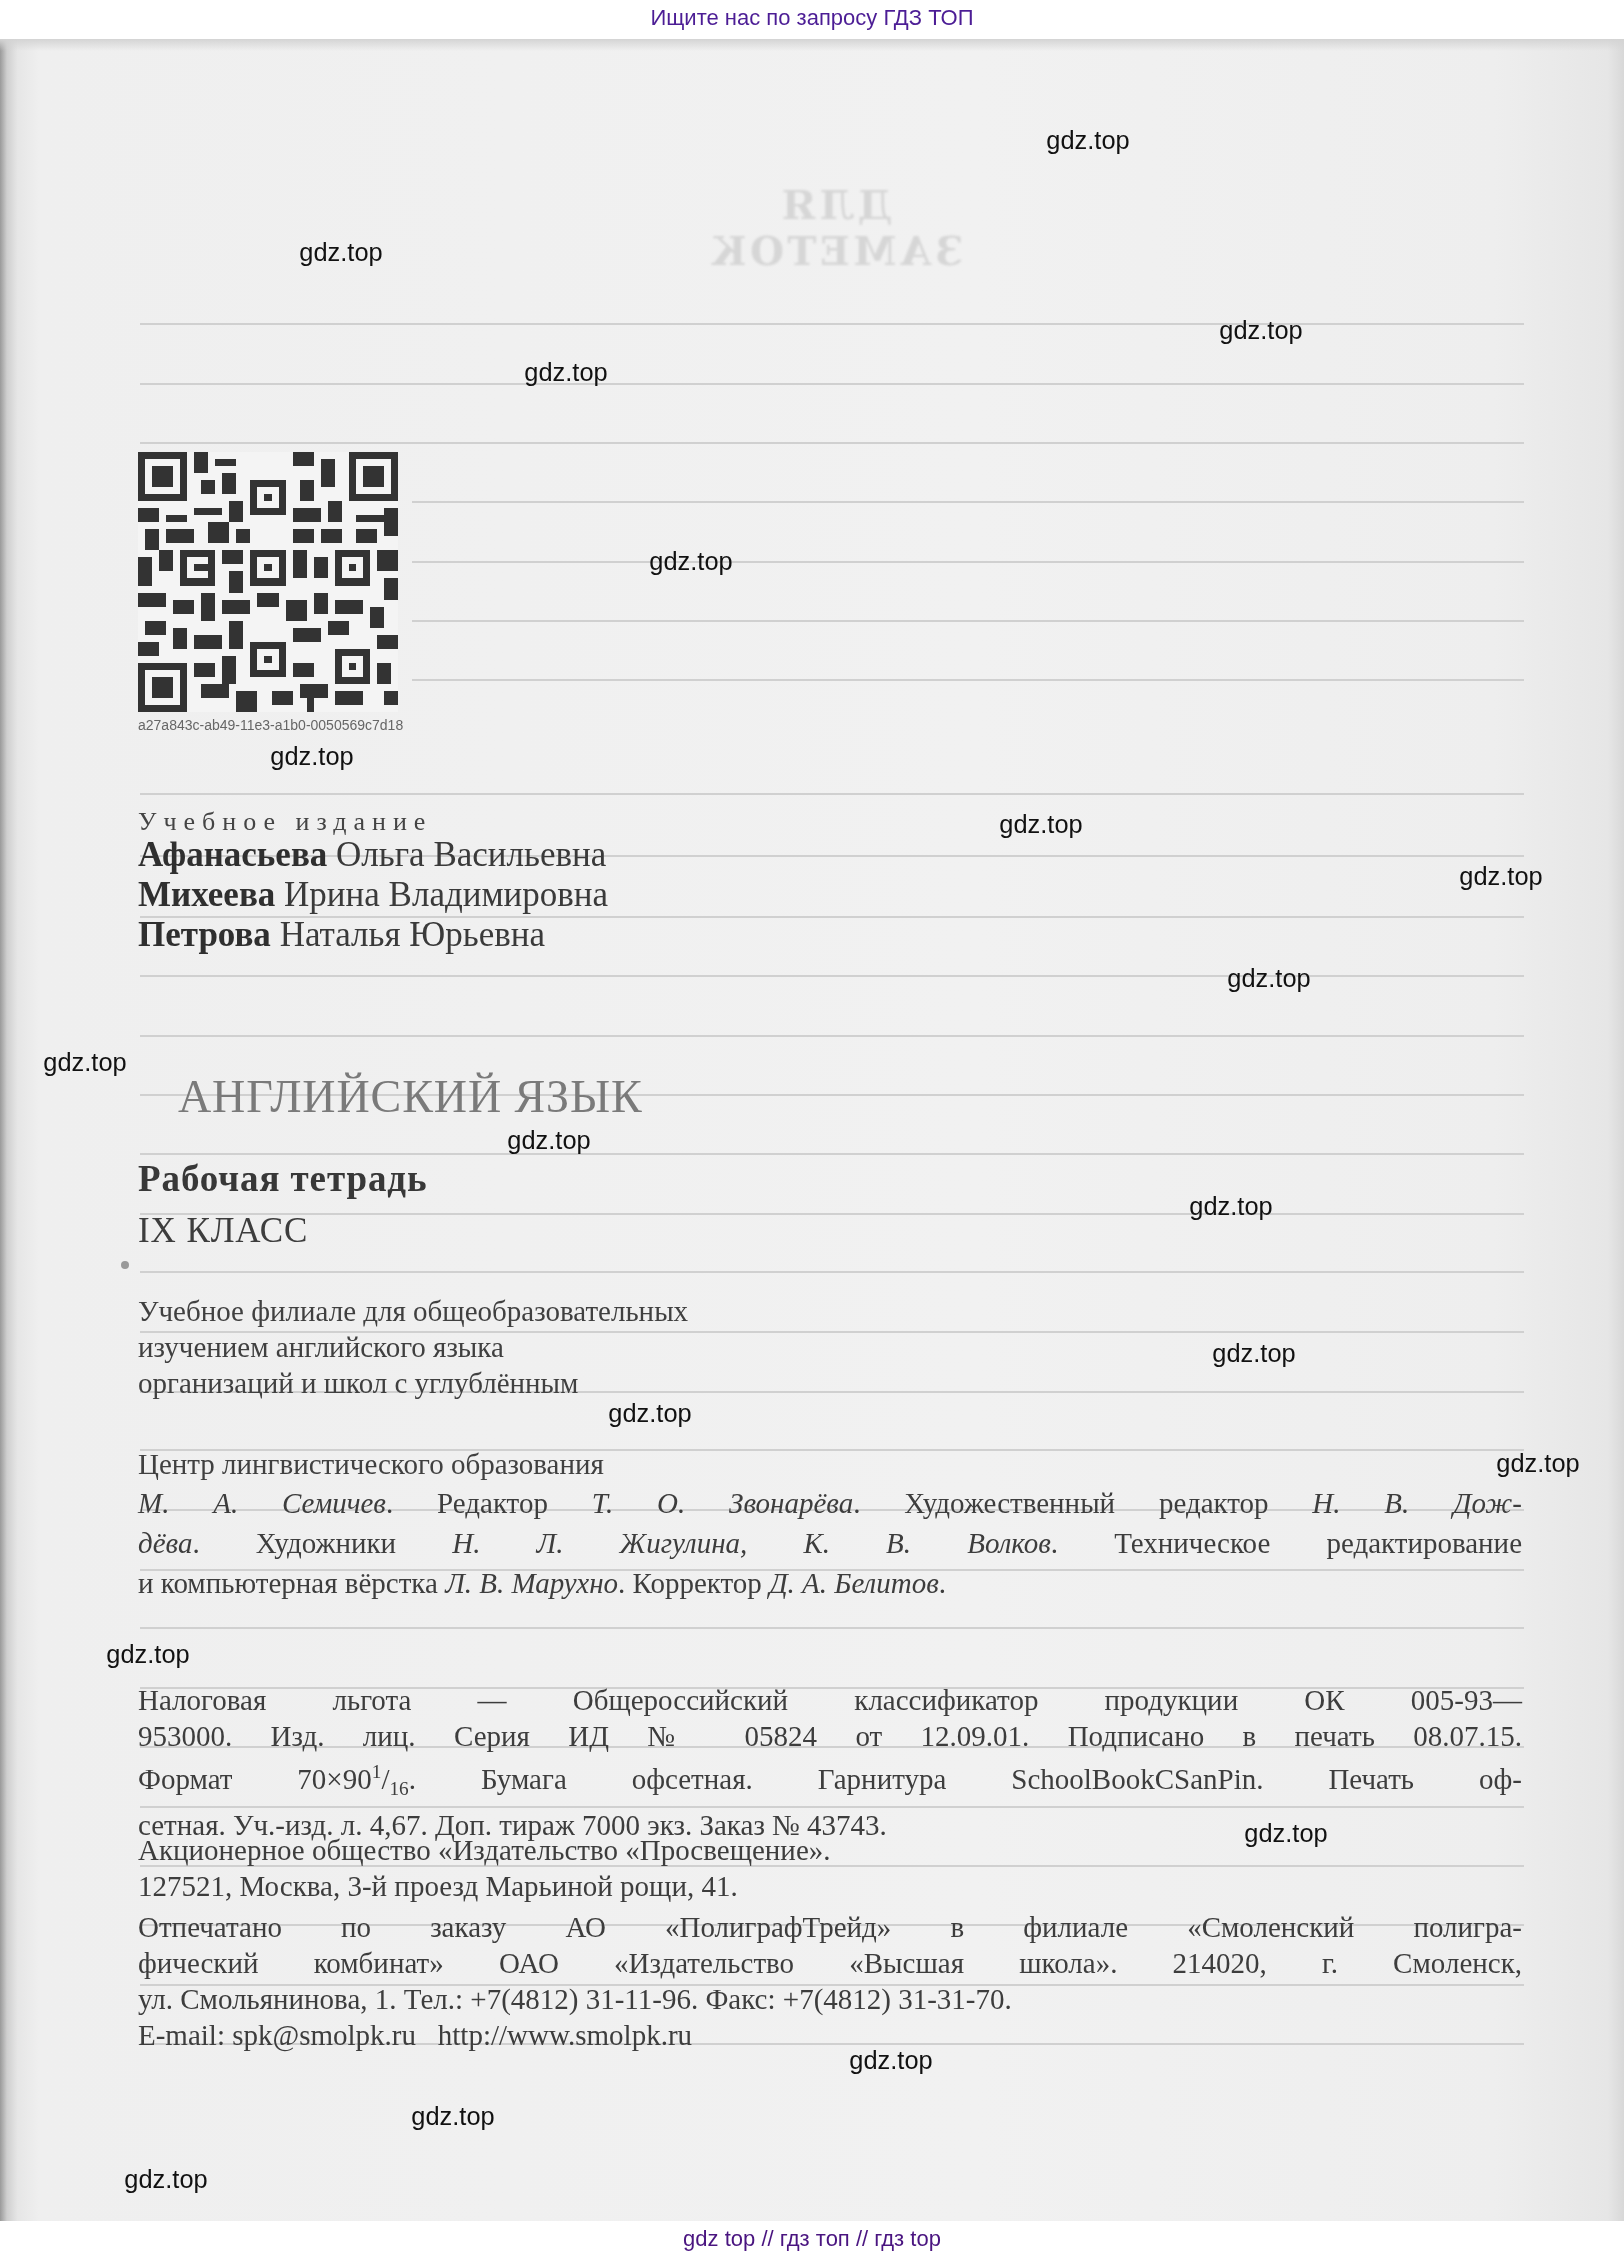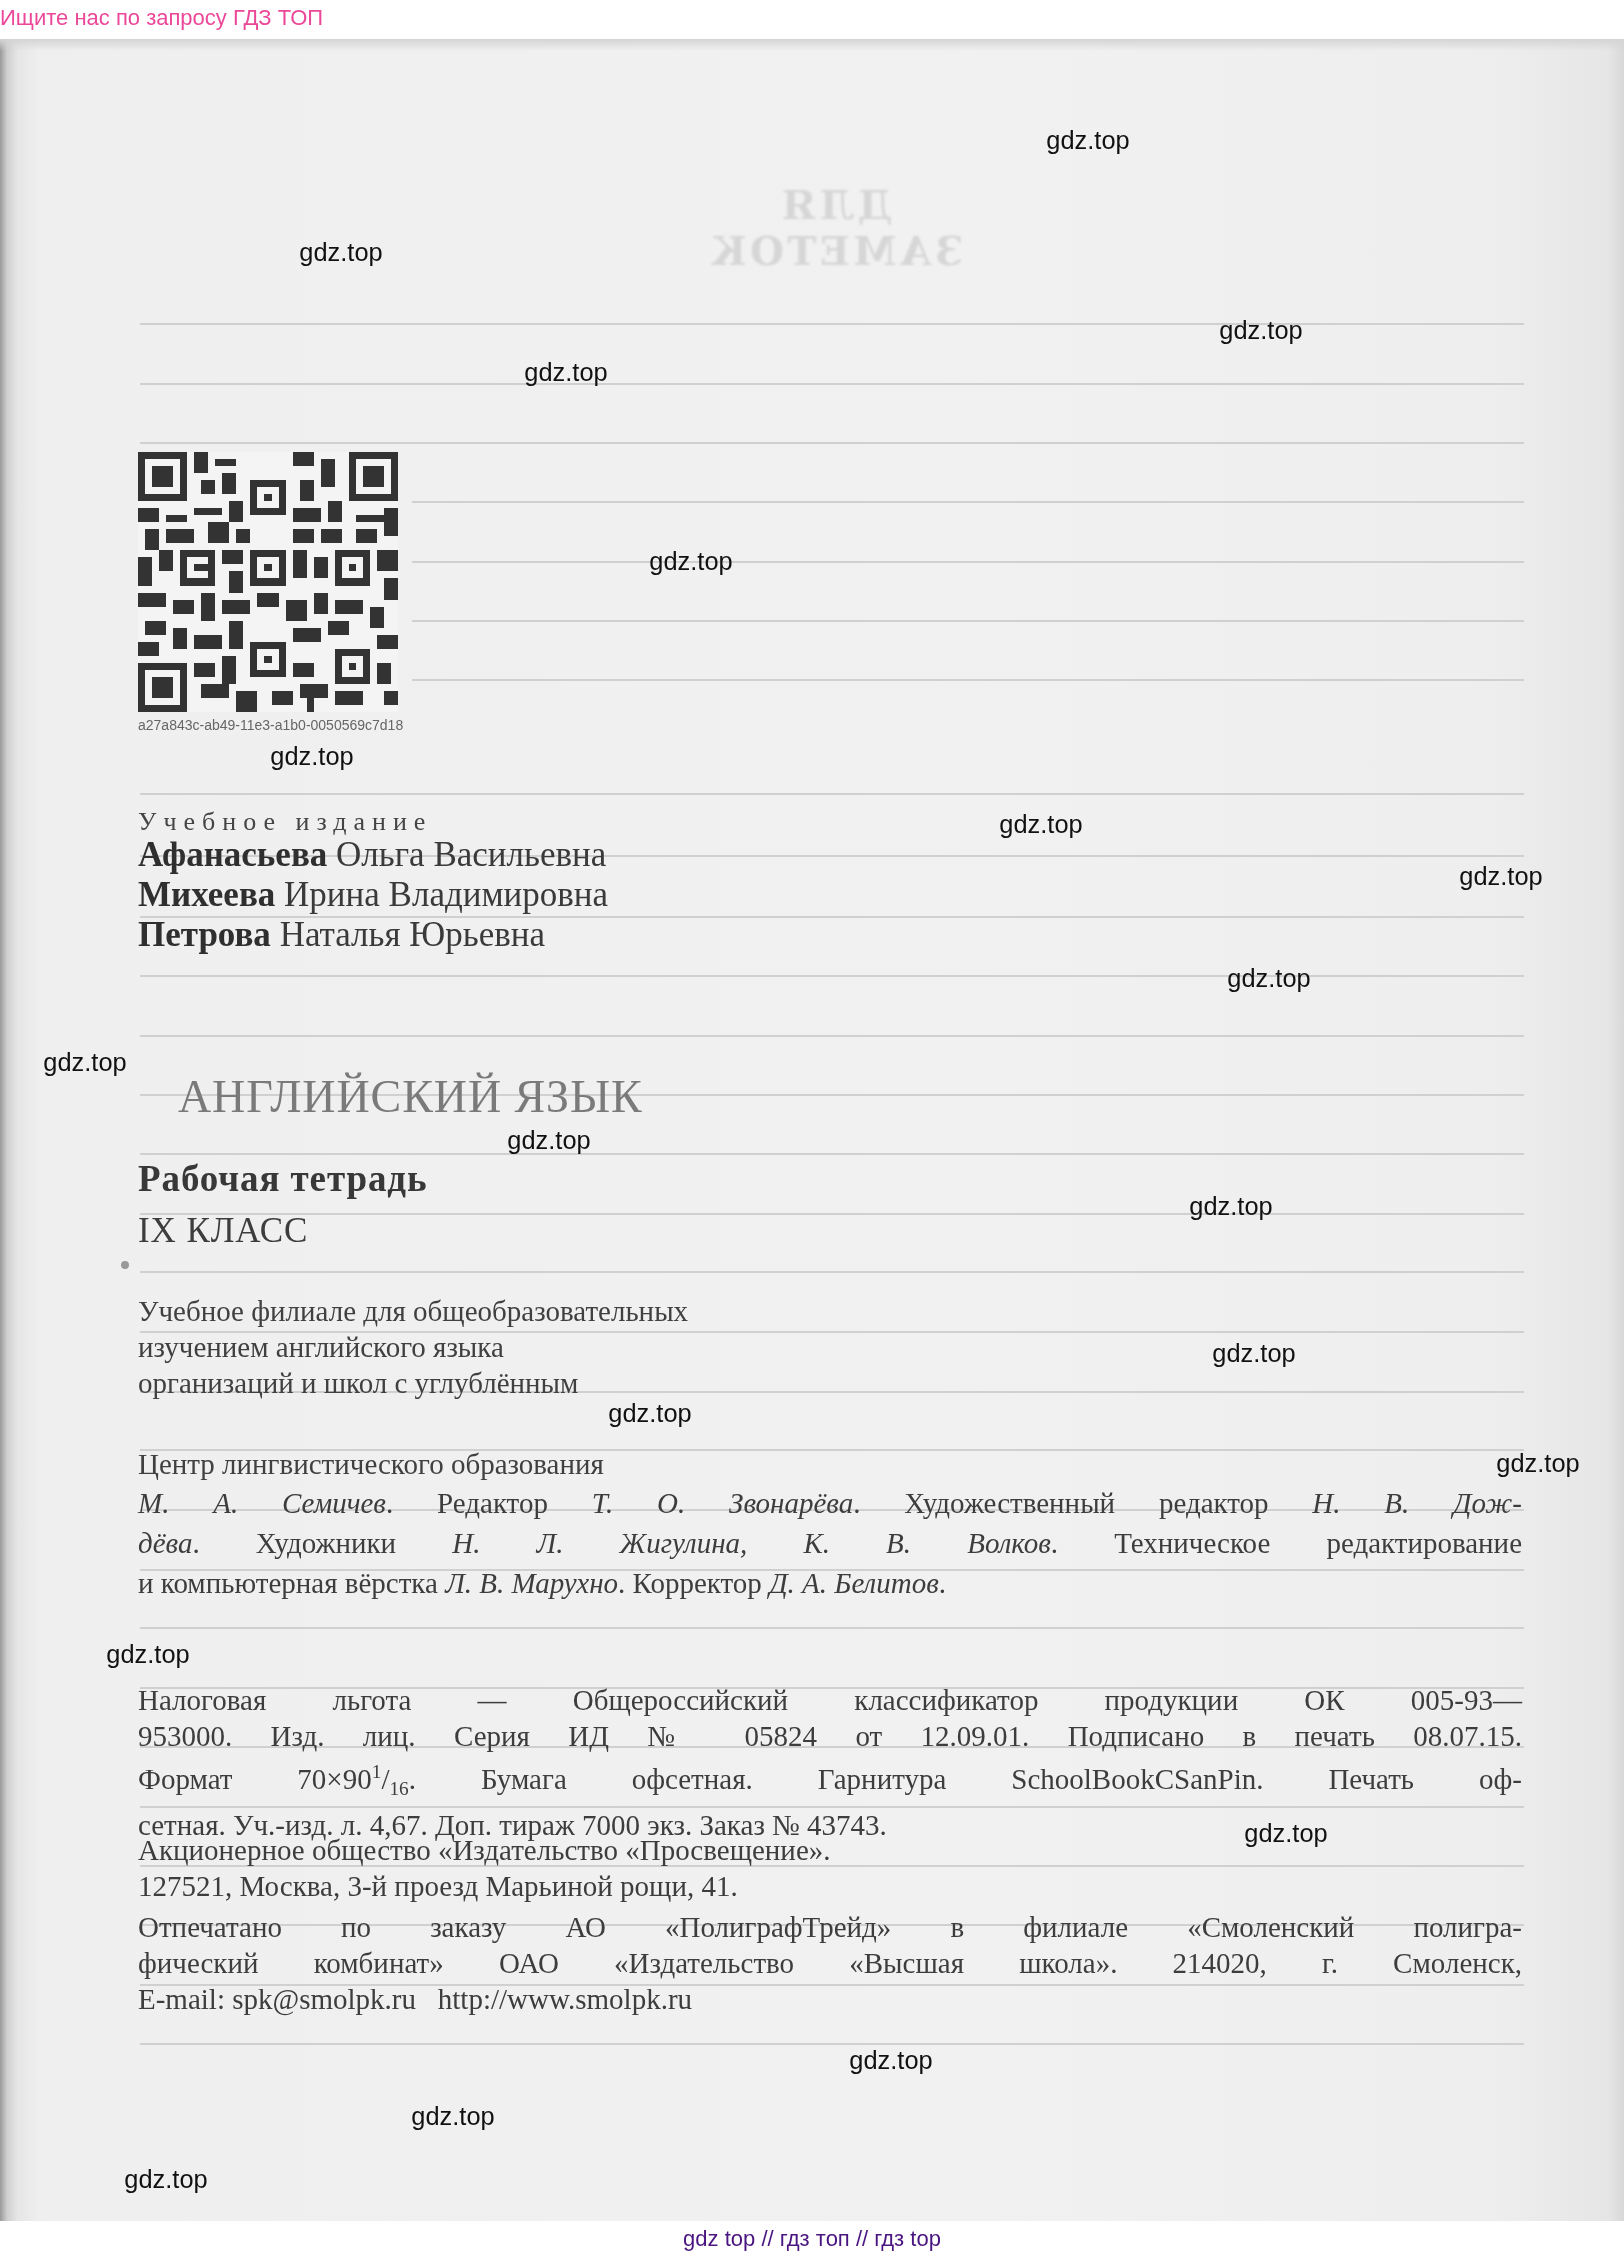--- a/index.html
+++ b/index.html
@@ -3,23 +3,23 @@
 <meta charset="utf-8">
 <style>
   html, body { margin: 0; padding: 0; }
   body {
     width: 1624px; height: 2261px; position: relative; overflow: hidden;
     background: #ffffff;
     font-family: "Liberation Serif", "DejaVu Serif", serif;
   }
   .top-banner {
     position: absolute; left: 0; top: 0; width: 1624px; height: 48px;
-    text-align: left; line-height: 35px;
+    text-align: center; line-height: 35px;
     font-family: "Liberation Sans", "DejaVu Sans", sans-serif;
-    font-size: 22px; color: #ec4899; background: #fff;
+    font-size: 22px; color: #4c1d95; background: #fff;
   }
   .page {
     position: absolute; left: 0; top: 39px; width: 1624px; height: 2182px;
     background: linear-gradient(90deg, #9a9a9a 0px, #cfcfcf 7px, #e6e6e6 17.5px, #efefef 39px, #f1f1f1 60%, #eeeeee 92%, #e6e6e6 99%, #d8d8d8 100%);
     overflow: hidden;
   }
   .page::before {
     content: ""; position: absolute; left: 0; top: 0; right: 0; height: 12.3px;
     background: linear-gradient(180deg, #d4d4d4, rgba(240,240,240,0));
   }
@@ -220,20 +220,21 @@
   </div>
 
   <div class="txt body-text tight" style="top:1793px">
     <span class="line last">Акционерное общество «Издательство «Просвещение».</span>
     <span class="line last">127521, Москва, 3-й проезд Марьиной рощи, 41.</span>
   </div>
 
   <div class="txt body-text tight" style="top:1870px">
     <span class="line">Отпечатано по заказу АО «ПолиграфТрейд» в филиале «Смоленский полигра-</span>
     <span class="line">фический комбинат» ОАО «Издательство «Высшая школа». 214020, г. Смоленск,</span>
+    <span class="line last">ул. Смольянинова, 1. Тел.: +7(4812) 31-11-96. Факс: +7(4812) 31-31-70.</span>
     <span class="line last"><span>E-mail: spk@smolpk.ru</span>&nbsp;&nbsp;&nbsp;<span>http://www.smolpk.ru</span></span>
   </div>
 
   <div class="wm" style="left:1088px;top:101px">gdz.top</div>
   <div class="wm" style="left:341px;top:213px">gdz.top</div>
   <div class="wm" style="left:1261px;top:291px">gdz.top</div>
   <div class="wm" style="left:566px;top:333px">gdz.top</div>
   <div class="wm" style="left:691px;top:522px">gdz.top</div>
   <div class="wm" style="left:312px;top:717px">gdz.top</div>
   <div class="wm" style="left:1041px;top:785px">gdz.top</div>

